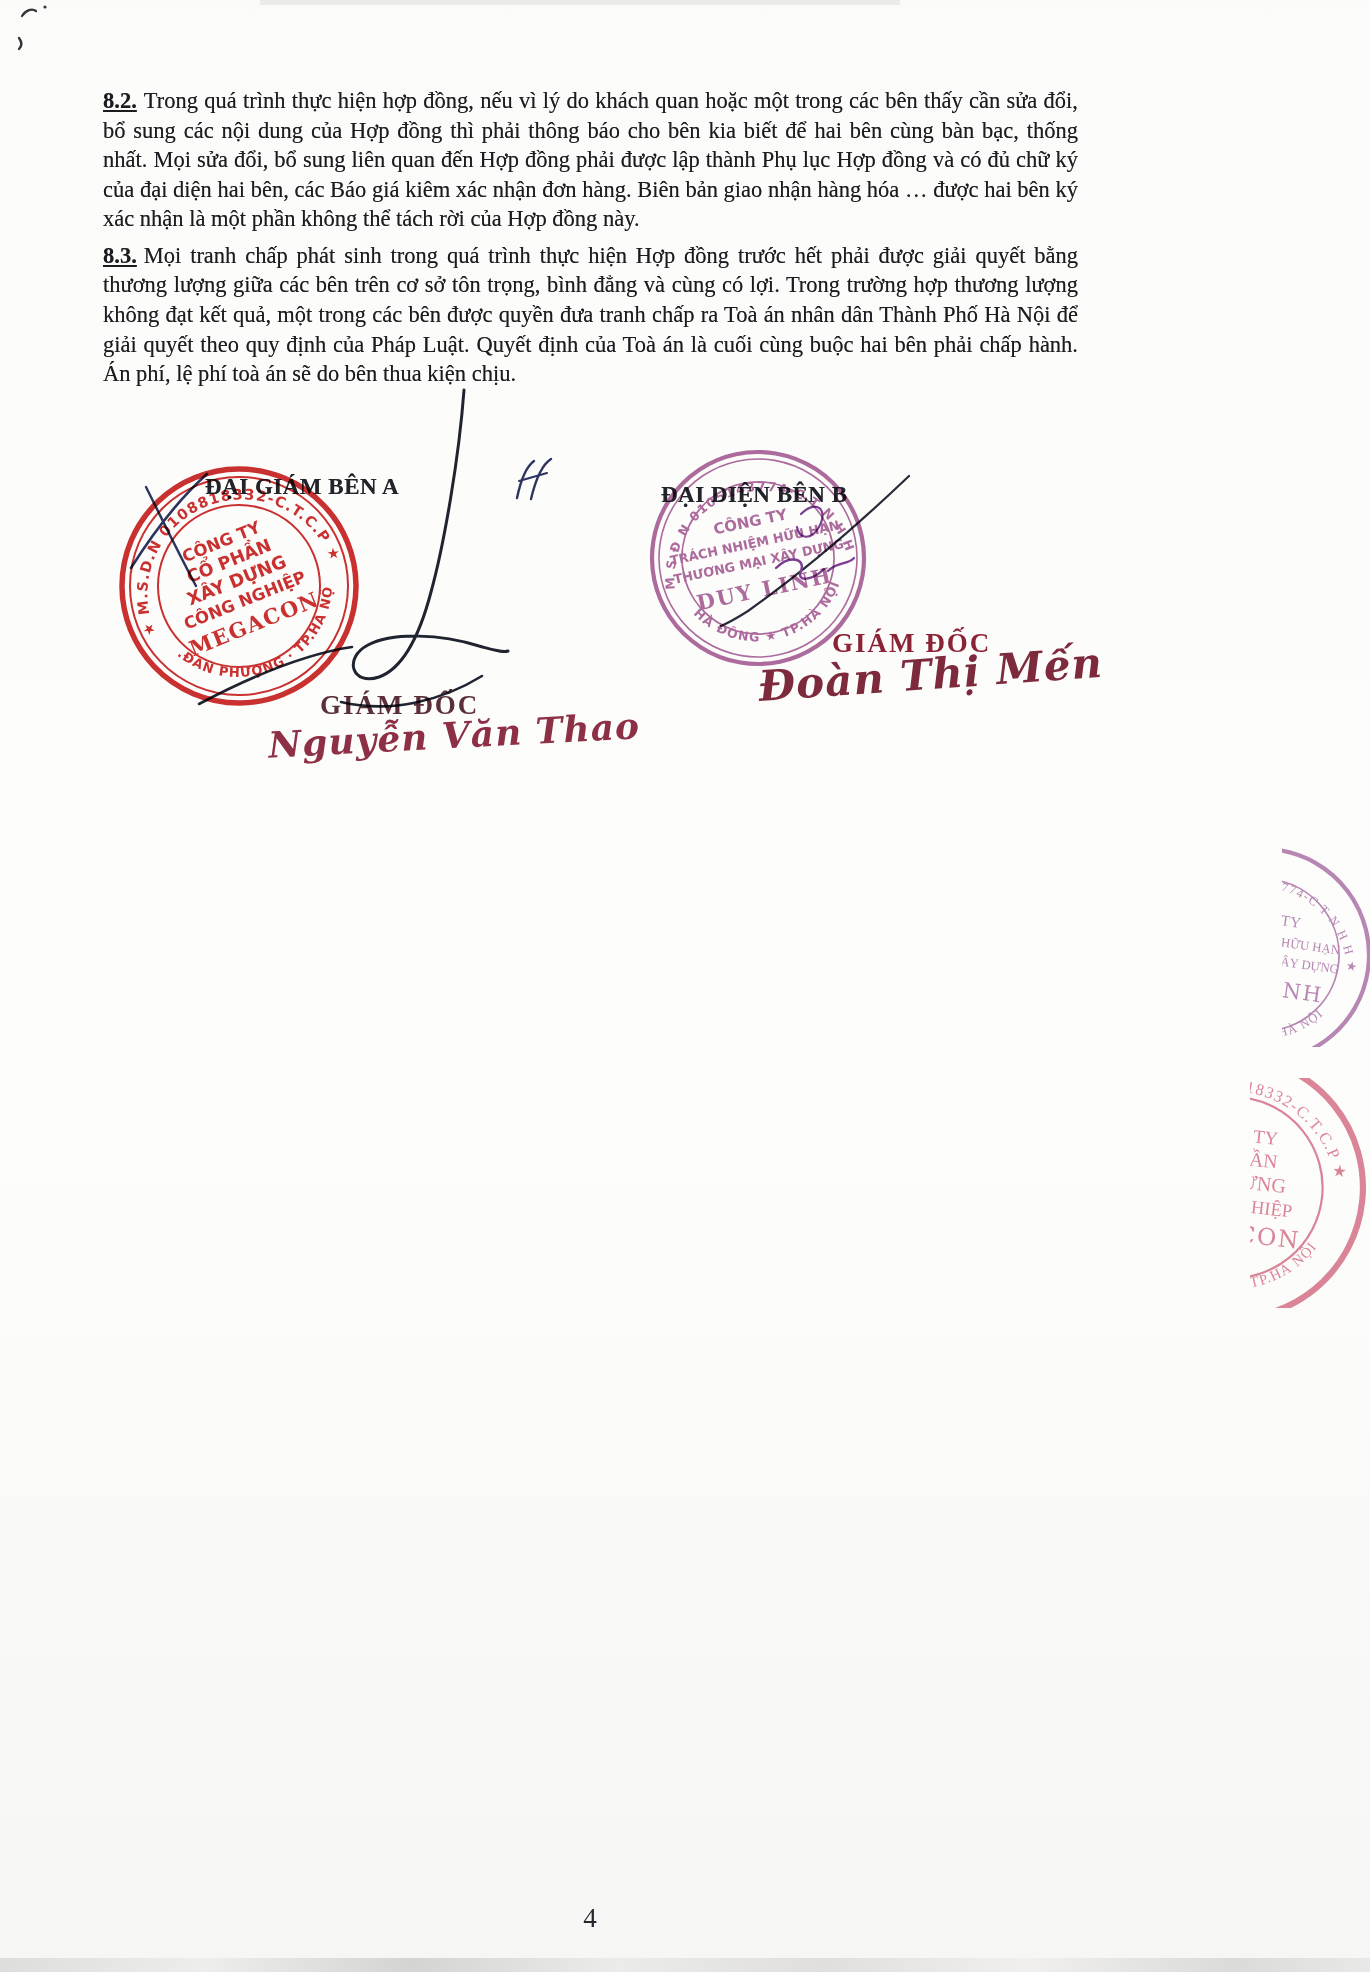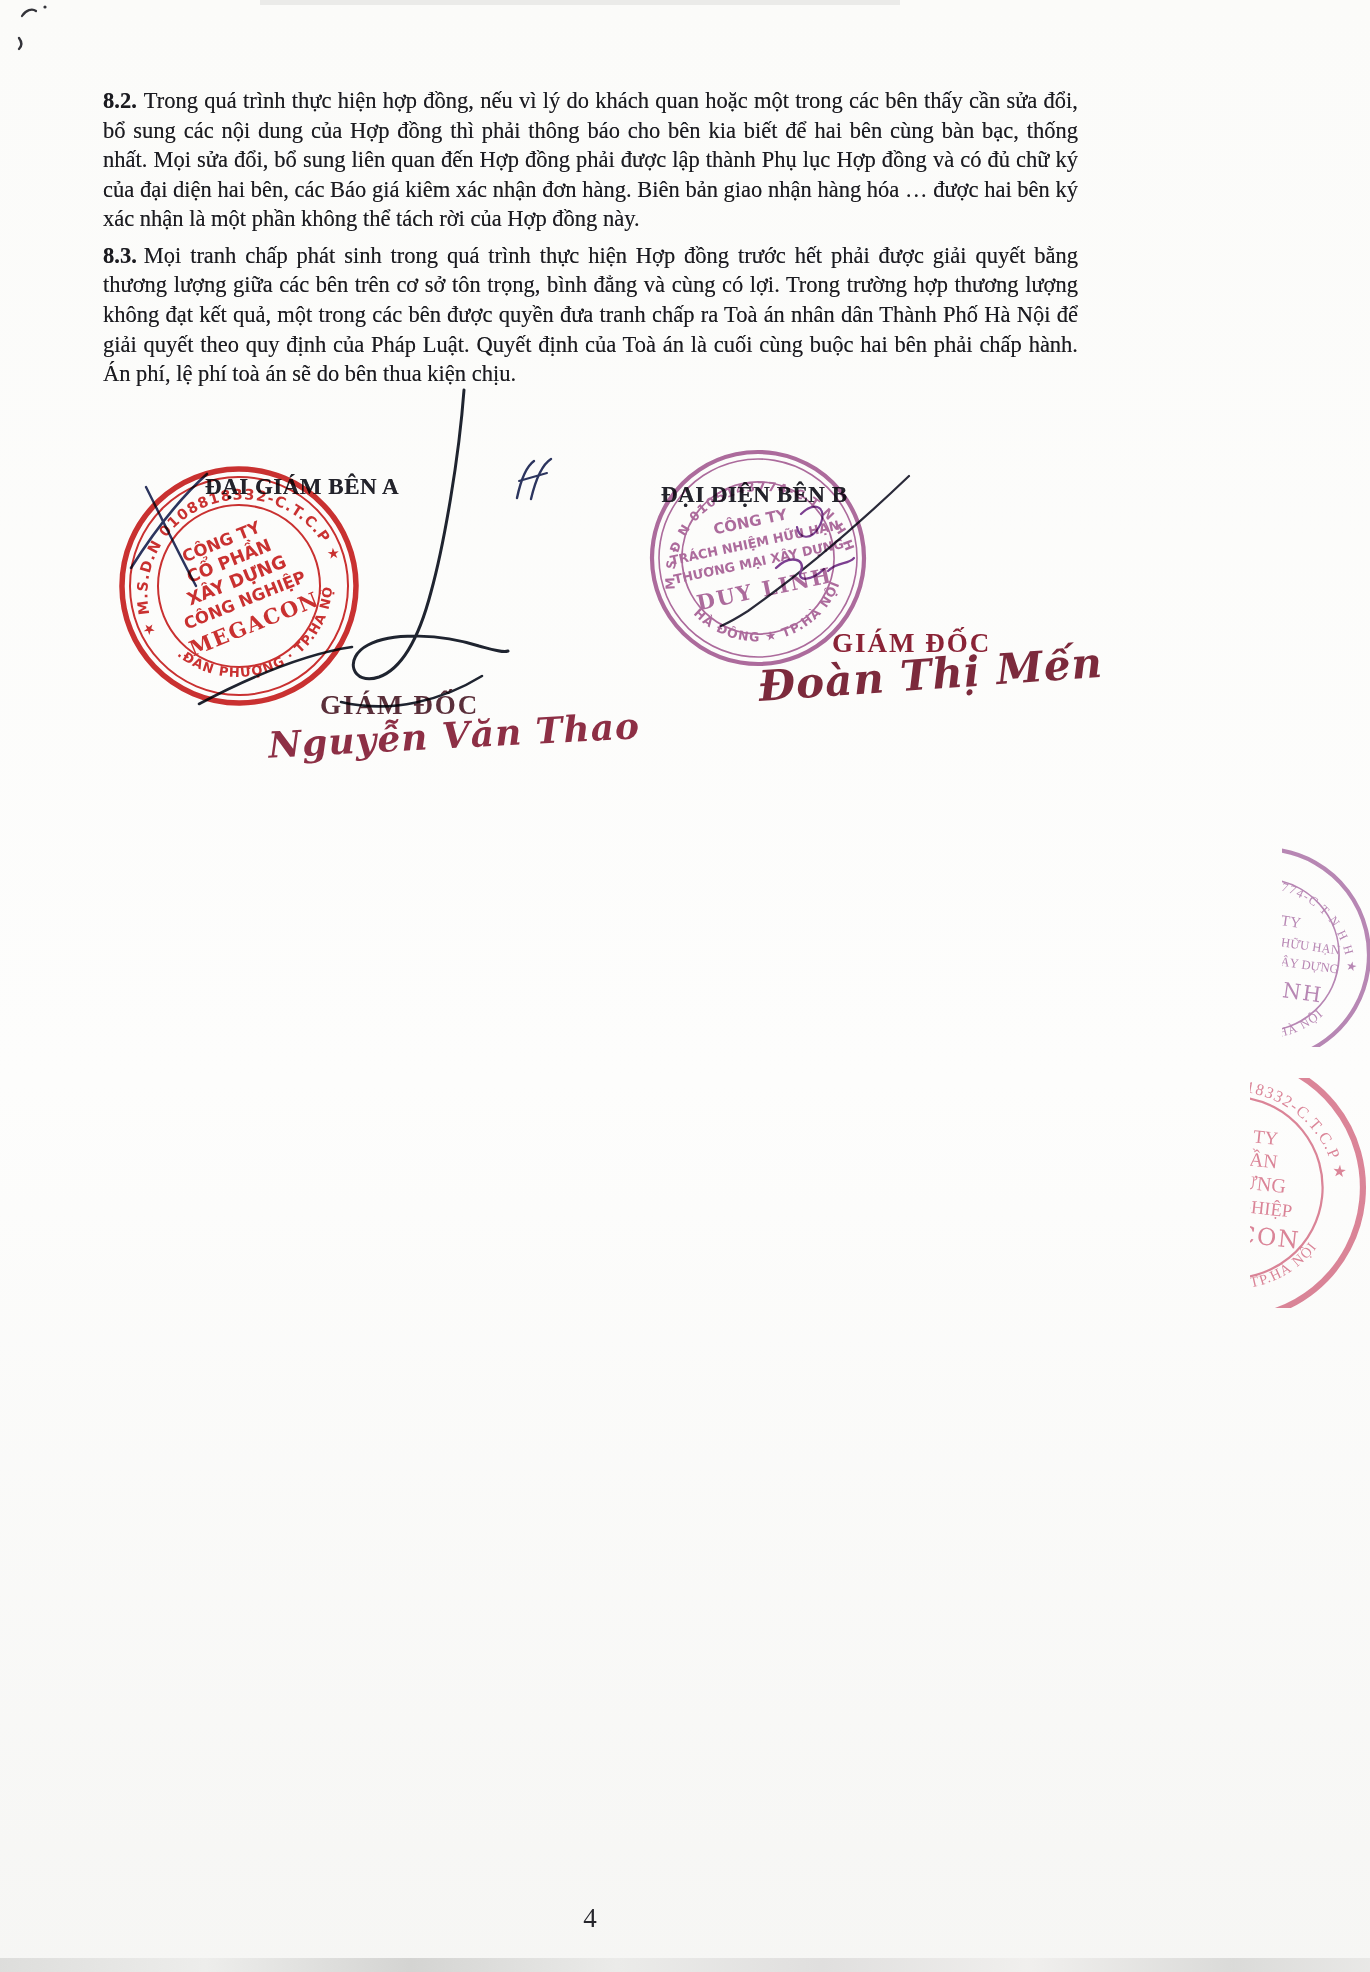--- a/index.html
+++ b/index.html
@@ -8,21 +8,21 @@
     background:linear-gradient(180deg,#fbfbf9 0%,#fdfdfc 55%,#f6f6f4 100%);
     font-family:"Liberation Serif",serif;color:#1b1b20;
   }
   
   .textblock{
     position:absolute;left:103px;top:86px;width:975px;
     font-size:22.5px;line-height:1.315;text-align:justify;
     text-shadow:0 0 .5px rgba(20,20,25,.55);
   }
   .textblock p{margin:0 0 7px 0;}
-  .textblock b{margin-right:7px;}
+  .textblock b{margin-right:7px;text-decoration:underline;}
   
   .sig-title{
     position:absolute;font-weight:bold;font-size:23px;letter-spacing:.5px;
     color:#23232b;text-shadow:0 0 .5px rgba(20,20,25,.6);white-space:nowrap;
   }
   .title-a{left:205px;top:474px;}
   .title-b{left:661px;top:474px;margin-top:8px;}
   .sig-role{
     position:absolute;font-weight:bold;font-size:27px;letter-spacing:2px;white-space:nowrap;
   }

